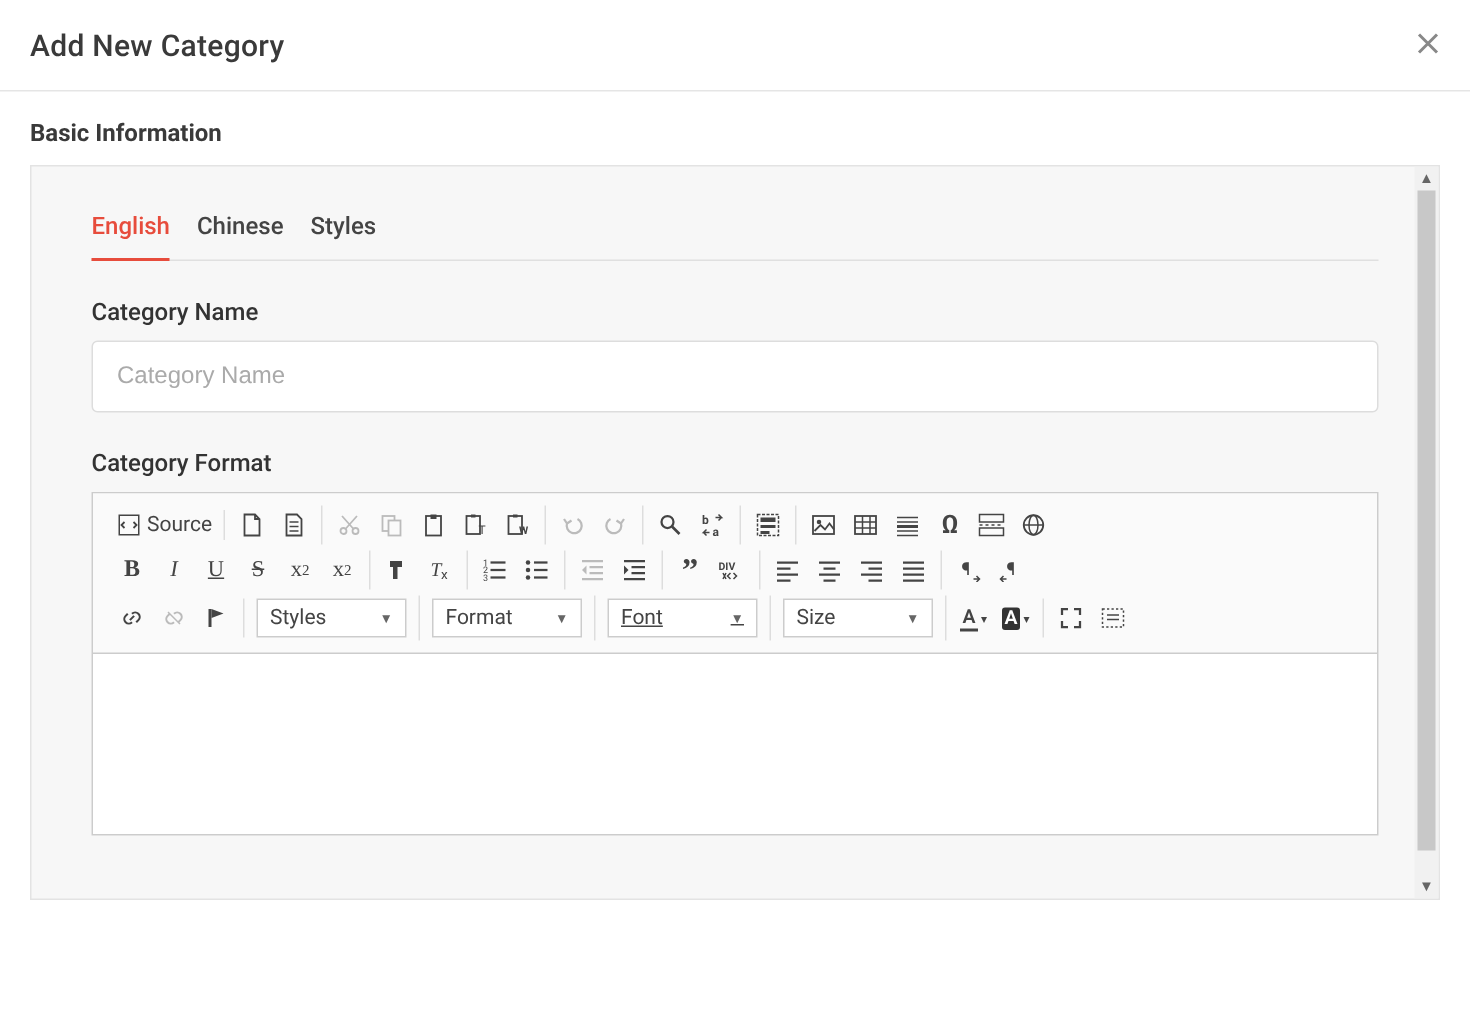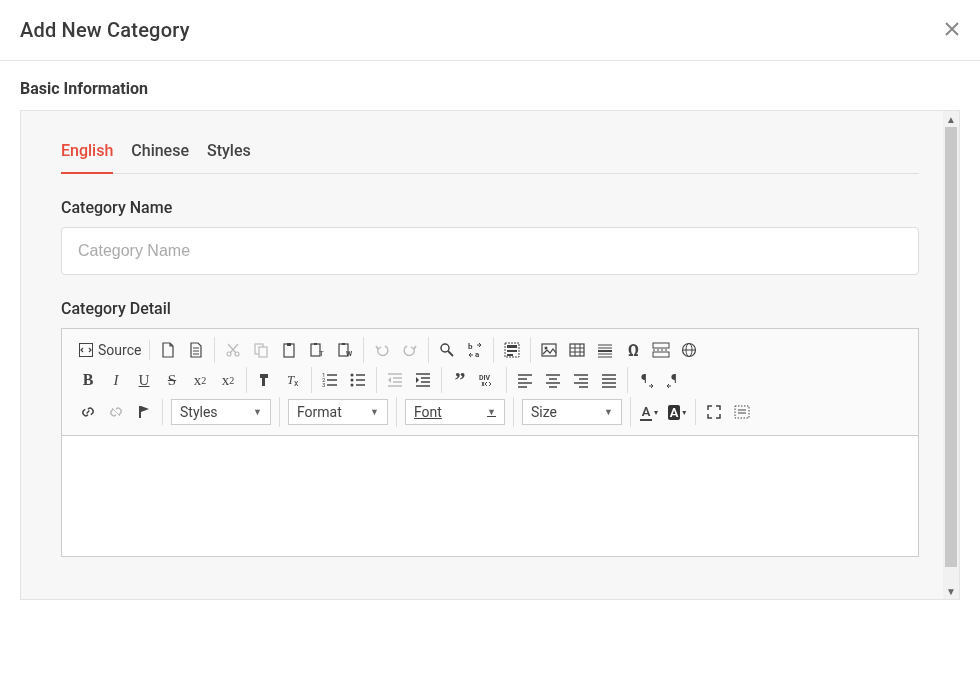--- a/index.html
+++ b/index.html
@@ -248,21 +248,21 @@
 
     <div class="lang-tabs">
       <div class="lang-tab active">English</div>
       <div class="lang-tab">Chinese</div>
       <div class="lang-tab">Styles</div>
     </div>
 
     <div class="field-label">Category Name</div>
     <input class="text-input" type="text" placeholder="Category Name" style="">
 
-    <div class="field-label">Category Detail</div>
+    <div class="field-label">Category Format</div>
 
     <div class="editor">
       <div class="toolbar">
 
         <div class="toolbar-row">
           <div class="tb-group">
             <span class="source-btn">
               <svg width="16" height="16" viewBox="0 0 16 16">
                   <rect x="1.5" y="1.5" width="13" height="13" fill="none" stroke="#444" stroke-width="1"></rect>
                   <path d="M5 6 L3 8 L5 10 M11 6 L13 8 L11 10" stroke="#444" stroke-width="1.2" fill="none"></path>

